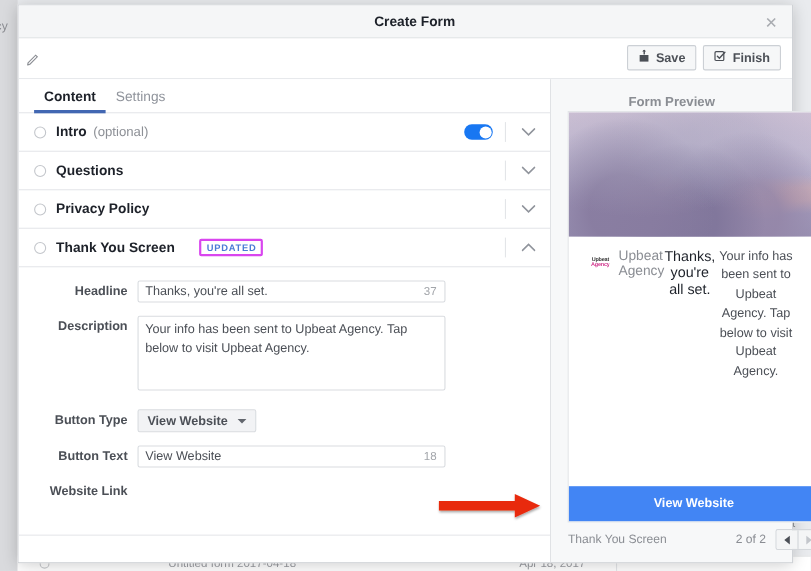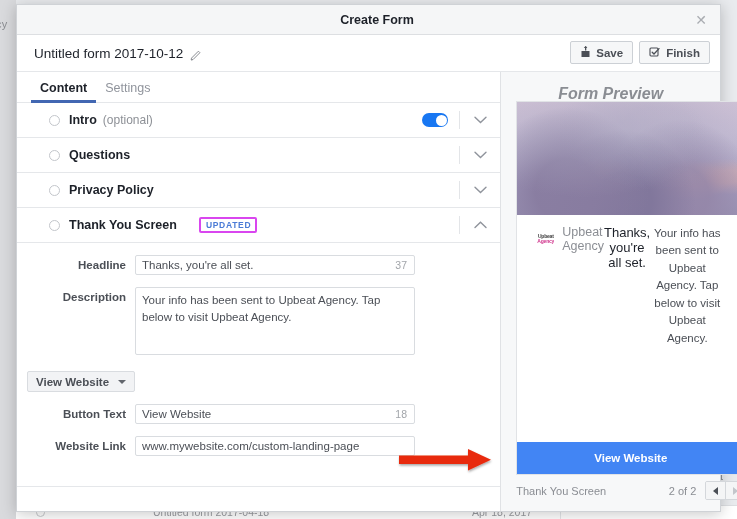--- a/index.html
+++ b/index.html
@@ -137,21 +137,21 @@
     left: 0; right: 0; bottom: -1px; height: 3px;
     background: #4267b2;
   }
 
   
   .acc-row {
     position: relative;
     display: flex; align-items: center;
     height: 35px;
     border-bottom: 1px solid #e5e7ea;
-    padding-left: 32px;
+    padding-left: 14px;
     cursor: pointer;
   }
   .acc-radio {
     width: 11px; height: 11px; border-radius: 50%;
     border: 1px solid #c3c6cb; background: #fff;
     flex: none; margin-right: 9px;
   }
   .acc-label { font-size: 12.5px; font-weight: bold; color: #1d2129; }
   .acc-opt { font-size: 12px; color: #8d9096; margin-left: 6px; font-weight: normal; }
   .badge {
@@ -185,21 +185,20 @@
 
   
   #tys-body { padding: 12px 0 0 0; }
   #tys-help {
     font-size: 11px; color: #90949c;
     margin: 0 0 14px 34px;
   }
   .frow {
     display: flex; align-items: flex-start;
     margin-bottom: 12px;
-    padding-left: 10px;
   }
   .flabel {
     width: 108px; flex: none;
     text-align: right; padding-right: 9px;
     font-size: 11.5px; font-weight: bold; color: #4b4f56;
     padding-top: 4px;
   }
   .fctrl { position: relative; }
   .finput {
     width: 280px; height: 20px;
@@ -239,23 +238,22 @@
   #red-arrow { position: absolute; left: 396px; top: 445px; pointer-events: none; }
 
   
   #left-bottom-sep {
     position: absolute; left: 0; right: 0; bottom: 24px; height: 1px; background: #e5e7ea;
   }
 
   
   #preview-title {
     text-align: center;
-    font-size: 16px; font-weight: bold; color: #8a8d93;
+    font-size: 12px; font-weight: bold; color: #8a8d93;
     padding-top: 13px;
-    font-style: italic;
   }
   #phone {
     position: absolute;
     left: 15px; top: 29px;
     width: 229px; height: 374px;
     background: #fff;
     border: 1px solid #e1e3e6;
     overflow: hidden;
     display: flex; flex-direction: column;
   }
@@ -341,21 +339,20 @@
 </div>
 
 <div id="modal">
 
   <div id="titlebar">
     <span class="title">Create Form</span>
     <button id="close-btn">✕</button>
   </div>
 
   <div id="namebar">
-    <span id="form-name">Untitled form 2017-10-12</span>
     <span id="edit-pencil">
       <svg width="12" height="12" viewBox="0 0 12 12">
         <path d="M1.5 9.1 L8.4 2.2 L9.9 3.7 L3 10.6 L1.2 11z" fill="none" stroke="#8a8d93" stroke-width="1"></path>
         <path d="M1.3 10.8 L2.6 10.4" stroke="#8a8d93" stroke-width="1"></path>
       </svg>
     </span>
     <div class="hdr-btns">
       <button class="hdr-btn">
         <span>
           <svg width="11" height="12" viewBox="0 0 11 12">
@@ -455,41 +452,39 @@
         </div>
 
         <div class="frow">
           <div class="flabel">Description</div>
           <div class="fctrl">
             <textarea class="ftext" style="">Your info has been sent to Upbeat Agency. Tap below to visit Upbeat Agency.</textarea>
           </div>
         </div>
 
         <div class="frow">
+          <div class="flabel">Button Type</div>
           <div class="fctrl">
             <div class="fselect">
               <span>View Website</span>
               <span class="caret"></span>
             </div>
           </div>
         </div>
 
         <div class="frow">
           <div class="flabel">Button Text</div>
           <div class="fctrl">
             <input class="finput" type="text" value="View Website" style="">
             <span class="fcount">18</span>
           </div>
         </div>
 
         <div class="frow">
           <div class="flabel">Website Link</div>
-          <div class="fctrl">
-            <input class="finput wide" type="text" value="www.mywebsite.com/custom-landing-page" style="">
-          </div>
         </div>
       </div>
 
       <div id="left-bottom-sep"></div>
     </div>
 
     <div id="right-pane">
       <div id="preview-title">Form Preview</div>
 
       <div id="phone">

